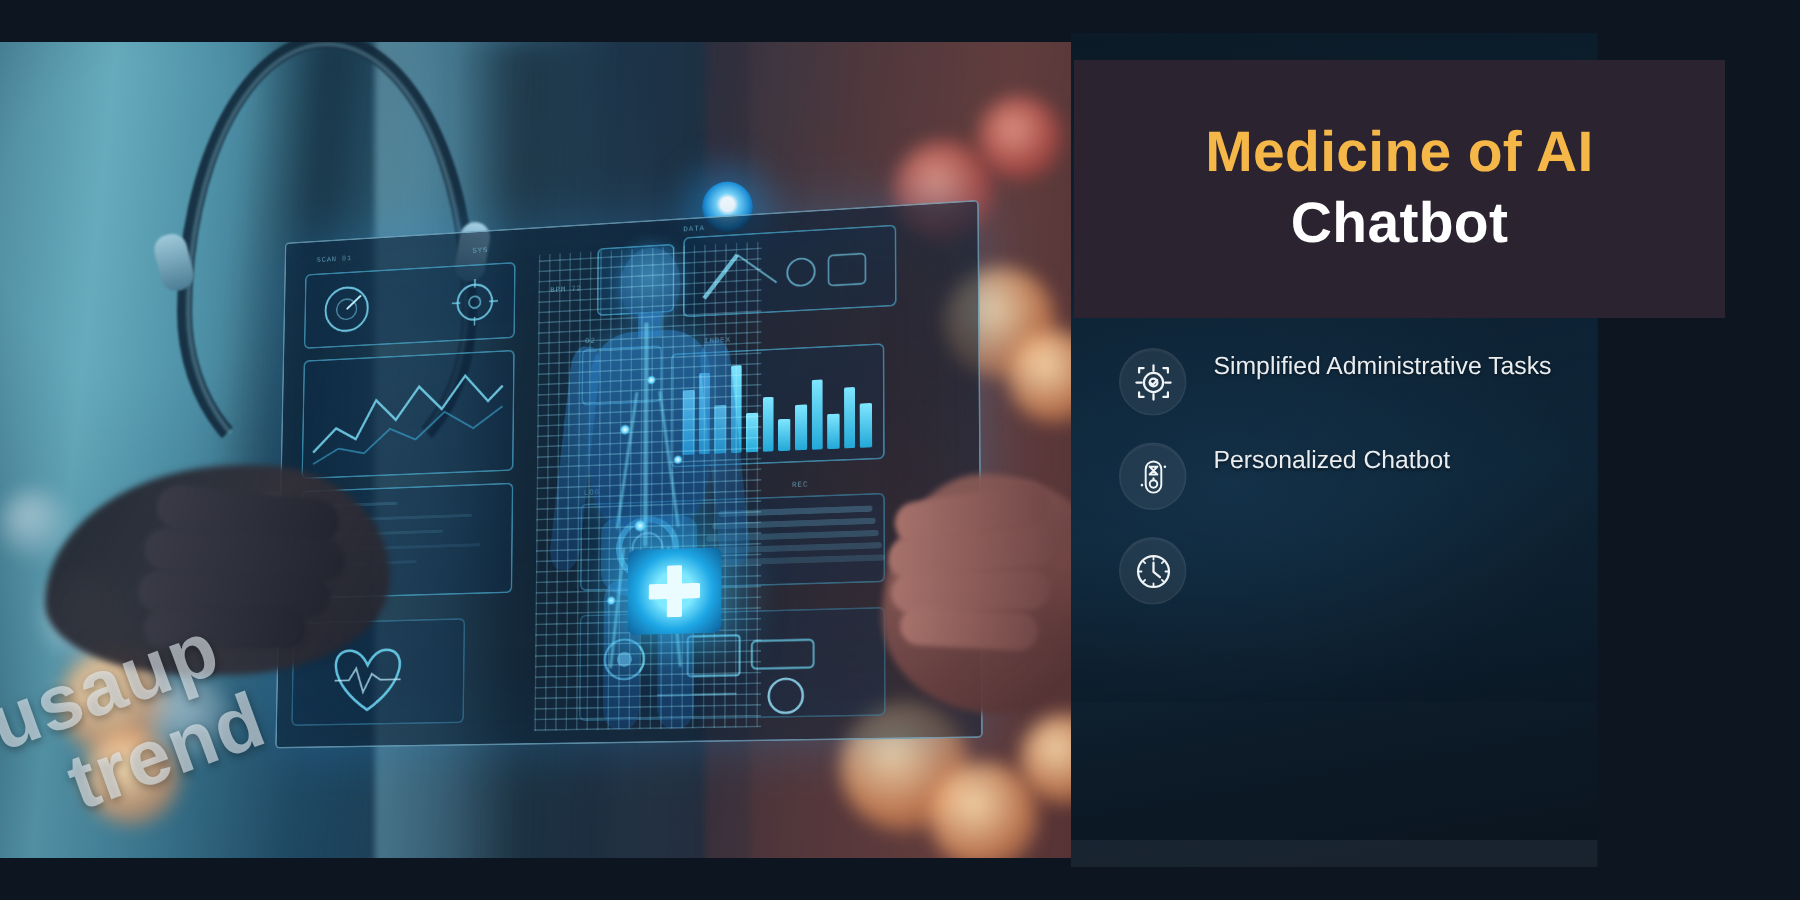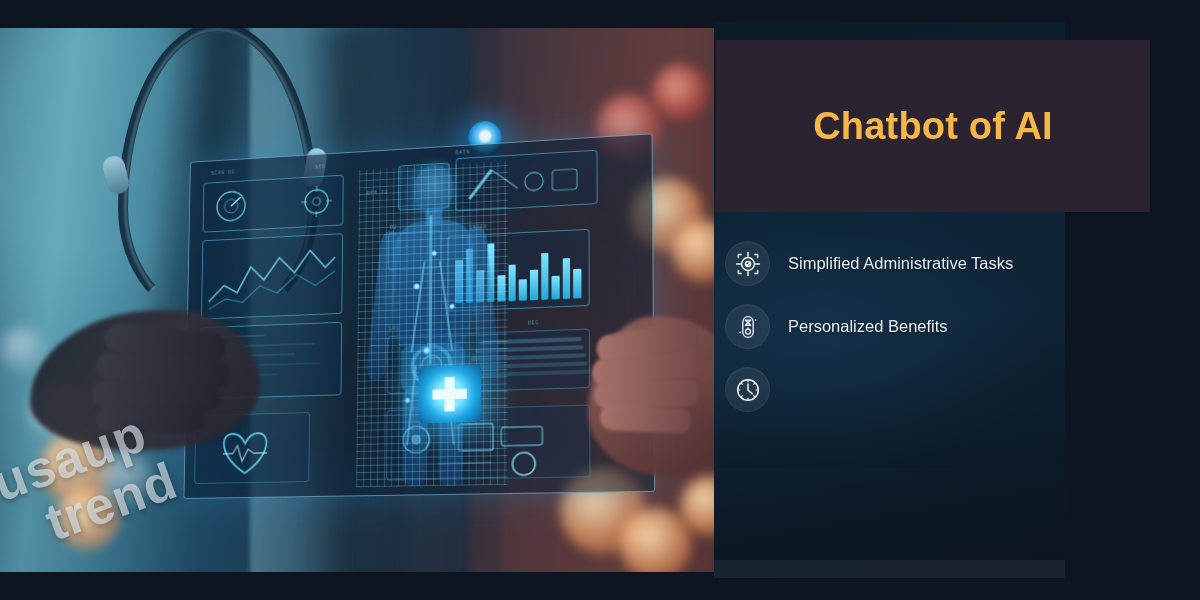--- a/index.html
+++ b/index.html
@@ -191,21 +191,21 @@
   .title-card {
     position:absolute; left:716px; top:40px; width:434px; height:172px;
     background:#2b2330;
     display:flex; flex-direction:column; align-items:center; justify-content:center;
     gap:4px;
   }
   .title-line1 { color:#f5b748; font-size:38px; font-weight:700; letter-spacing:.2px; }
   .title-line2 { color:#ffffff; font-size:38px; font-weight:700; letter-spacing:.2px; }
 
   .benefit-list { position:absolute; left:714px; top:232px; width:351px; }
-  .benefit-item { display:flex; align-items:center; gap:18px; height:63px; padding-left:11px; }
+  .benefit-item { display:flex; align-items:flex-start; gap:18px; height:63px; padding-left:32px; }
   .bi-icon {
     flex:0 0 auto; width:45px; height:45px; border-radius:50%;
     background:rgba(255,255,255,.07);
     border:1px solid rgba(255,255,255,.05);
     display:flex; align-items:center; justify-content:center;
     box-shadow:inset 0 1px 1px rgba(255,255,255,.05);
   }
   .bi-icon svg { display:block; }
   .bi-label {
     color:#e9edf0; font-size:16.5px; line-height:1.5; font-weight:400;
@@ -392,21 +392,22 @@
     </div>
   </div>
 
   <div class="right-panel">
     <div class="panel-glow"></div>
   </div>
   <div class="content-card"></div>
   <div class="bottom-band"></div>
 
   <div class="title-card">
-    <div class="title-line1">Chatbot of AI</div>
+    <div class="title-line1">Medicine of AI</div>
+    <div class="title-line2">Chatbot</div>
   </div>
 
   <div class="benefit-list">
 
     <div class="benefit-item">
       <div class="bi-icon">
         <svg width="26" height="26" viewBox="0 0 26 26" fill="none" stroke="#f0f4f7" stroke-width="1.5" stroke-linecap="round" stroke-linejoin="round">
           <circle cx="13" cy="13" r="6.4"></circle>
           <circle cx="13" cy="13" r="2.6"></circle>
           <path d="M10.9 13.1l1.5 1.5 3-3.2"></path>
@@ -421,21 +422,21 @@
       <div class="bi-icon">
         <svg width="26" height="26" viewBox="0 0 26 26" fill="none" stroke="#f0f4f7" stroke-width="1.3" stroke-linecap="round" stroke-linejoin="round">
           <rect x="7.8" y="2.6" width="10.4" height="20.8" rx="5.2"></rect>
           <path d="M10.4 6.2h5.2M10.4 6.2l5.2 5.1M15.6 6.2l-5.2 5.1M10.4 11.3h5.2"></path>
           <circle cx="13" cy="17.6" r="2.5"></circle>
           <path d="M13 15.1v-1.3"></path>
           <circle cx="20.6" cy="6.1" r=".85" fill="#f0f4f7" stroke="none"></circle>
           <circle cx="5.3" cy="18.4" r=".85" fill="#f0f4f7" stroke="none"></circle>
         </svg>
       </div>
-      <div class="bi-label">Personalized Benefits</div>
+      <div class="bi-label">Personalized Chatbot</div>
     </div>
 
     <div class="benefit-item">
       <div class="bi-icon">
         <svg width="26" height="26" viewBox="0 0 26 26" fill="none" stroke="#f0f4f7" stroke-width="1.5" stroke-linecap="round" stroke-linejoin="round">
           <circle cx="13" cy="13" r="10.3"></circle>
           <path d="M13 7.1v6.1l4.3 3.6"></path>
           <g stroke-width="1.2">
             <path d="M13 3.6v1.4M13 21v1.4M3.6 13h1.4M21 13h1.4"></path>
             <path d="M6.4 6.4l1 1M19.6 19.6l-1-1M19.6 6.4l-1 1M6.4 19.6l1-1"></path>

